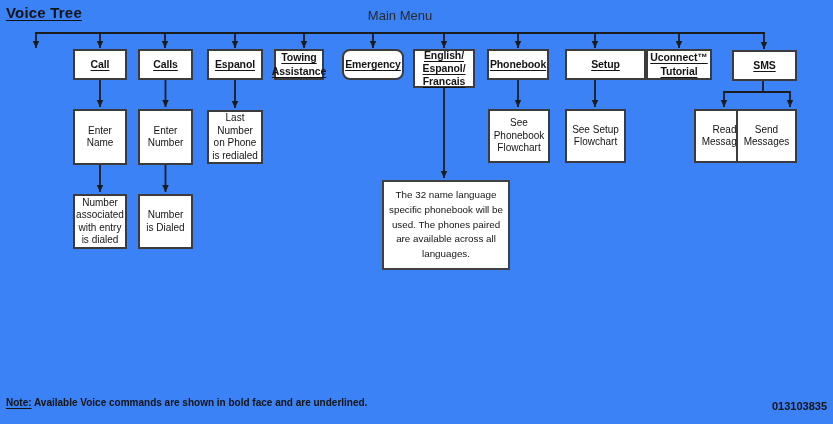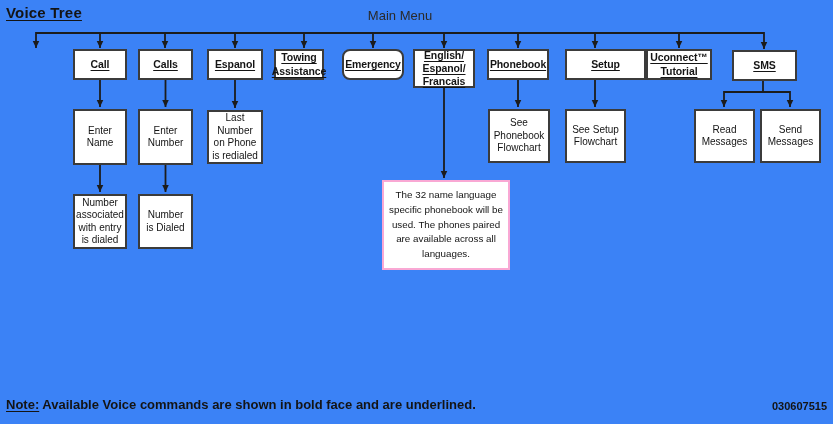--- a/index.html
+++ b/index.html
@@ -21,48 +21,48 @@
     position:absolute;box-sizing:border-box;background:#fff;
     border:2px solid #3b3b3b;
     display:flex;align-items:center;justify-content:center;
     text-align:center;white-space:pre-line;
     font-size:10px;line-height:1.25;padding:1px;
   }
   .cmd{
     font-weight:bold;font-size:10.5px;letter-spacing:-0.1px;
     text-decoration:underline;text-underline-offset:2px;
   }
-  .bignote{border:2px solid #f9a8d4;font-size:9.8px;line-height:1.5;}
+  .bignote{border:2px solid #404040;font-size:9.8px;line-height:1.5;}
   
   #recent-calls   {left:8px;  top:49px; width:58px; height:31px;}
   #call           {left:73px; top:49px; width:54px; height:31px;}
   #dial           {left:138px;top:49px; width:55px; height:31px;}
   #redial         {left:207px;top:49px; width:56px; height:31px;}
   #towing         {left:274px;top:49px; width:50px; height:31px;}
   #emergency      {left:342px;top:49px; width:62px; height:31px;border-radius:8px;}
   #language-select{left:413px;top:49px; width:62px; height:39px;}
   #phonebook      {left:487px;top:49px; width:62px; height:31px;}
   #setup          {left:565px;top:49px; width:81px; height:31px;}
   #uconnect       {left:646px;top:49px; width:66px; height:31px;}
   #sms            {left:732px;top:50px; width:65px; height:31px;}
   
   #enter-name     {left:73px; top:109px;width:54px; height:56px;}
   #enter-number   {left:138px;top:109px;width:55px; height:56px;}
   #last-number    {left:207px;top:110px;width:56px; height:54px;}
   #see-phonebook  {left:488px;top:109px;width:62px; height:54px;}
   #see-setup      {left:565px;top:109px;width:61px; height:54px;}
   #read-messages  {left:694px;top:109px;width:61px; height:54px;}
-  #send-messages  {left:760px;top:109px;width:61px; height:54px;}
+  #send-messages  {left:736px;top:109px;width:61px; height:54px;}
   
   #number-associated{left:73px; top:194px;width:54px;height:55px;}
   #number-dialed    {left:138px;top:194px;width:55px;height:55px;}
   
   #language-note  {left:382px;top:180px;width:128px;height:90px;}
   .footnote{
-    position:absolute;left:6px;top:397px;font-size:13px;font-weight:bold;
+    position:absolute;left:6px;top:397px;font-size:10px;font-weight:bold;
     white-space:nowrap;
   }
   .footnote .prefix{text-decoration:underline;text-underline-offset:2px;}
   .doc-number{
     position:absolute;left:772px;top:400px;font-size:11px;font-weight:bold;
   }
 </style>
 </head>
 <body>
 
@@ -149,15 +149,15 @@
 Flowchart</div>
   <div class="node" id="see-setup">See Setup
 Flowchart</div>
   <div class="node" id="read-messages">Read
 Messages</div>
   <div class="node" id="send-messages">Send
 Messages</div>
 
   <div class="footnote"><span class="prefix">Note:</span><span> Available Voice commands are shown in bold face and are underlined.</span></div>
 
-  <div class="doc-number">030607515</div>
+  <div class="doc-number">013103835</div>
 
 </div>
 
 </body></html>

